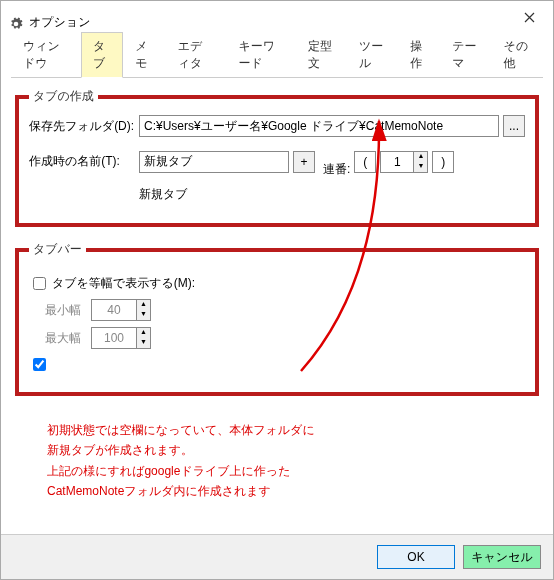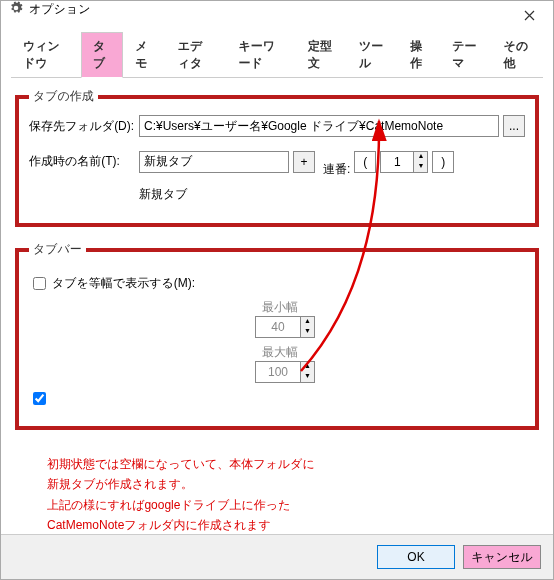--- a/index.html
+++ b/index.html
@@ -1,42 +1,42 @@
 <!DOCTYPE html>
 <html><head>
 <meta charset="utf-8">
 <style>
 * { box-sizing: border-box; font-family: "Meiryo", "MS PGothic", sans-serif; font-size: 12px; }
 body { margin: 0; background: #fff; width: 554px; height: 580px; overflow: hidden; border: 1px solid #aaa; position: relative; }
-.titlebar { height: 30px; display: flex; align-items: flex-start; padding: 0 4px 0 8px; }
+.titlebar { height: 30px; display: flex; align-items: flex-end; padding: 0 4px 0 8px; }
 .titlebar .gear { width: 14px; height: 14px; margin-right: 6px; }
 .titlebar .title { flex: 1; }
 .titlebar .close { width: 40px; height: 28px; display: flex; align-items: center; justify-content: center; }
 .tabs { display: flex; margin: 0 10px; border-bottom: 1px solid #ccc; }
-.tab { padding: 5px 11px; border: 1px solid transparent; border-bottom: none; cursor: default; color: #333; position: relative; top: 1px; font-weight: bold; }
-.tab.active { border-color: #ccc; background: #f9a8d4; border-bottom: 1px solid #fff; }
+.tab { padding: 5px 11px; border: 1px solid transparent; border-bottom: none; cursor: default; color: #333; position: relative; top: 1px; }
+.tab.active { border-color: #ccc; background: #fef9c3; border-bottom: 1px solid #fff; }
 .panel { padding: 10px 14px; }
 fieldset { border: 4px solid #b91c1c; margin: 0 0 14px 0; padding: 10px 10px 12px 10px; }
 legend { padding: 0 4px; color: #333; }
 .row { display: flex; align-items: center; margin-bottom: 8px; }
 .lbl { width: 110px; color: #000; }
 .txt { border: 1px solid #888; height: 22px; padding: 2px 4px; background: #fff; }
 .btn-sq { width: 22px; height: 22px; border: 1px solid #888; background: #f0f0f0; display: flex; align-items: center; justify-content: center; margin-left: 4px; cursor: default; }
 .spinner { display: inline-flex; align-items: center; border: 1px solid #888; height: 22px; }
 .spinner input { border: none; width: 32px; text-align: center; height: 20px; outline: none; }
 .spinner .arrows { display: flex; flex-direction: column; }
 .spinner .arrows div { width: 14px; height: 10px; font-size: 7px; line-height: 8px; text-align: center; border-left: 1px solid #888; background: #f0f0f0; }
-.sub-indent { margin-left: 16px; display: flex; align-items: center; margin-bottom: 6px; flex-direction: column; }
+.sub-indent { margin-left: 16px; display: flex; align-items: center; margin-bottom: 6px; }
 .sub-indent .lbl2 { width: 46px; color: #888; }
 .sub-indent .spinner input { width: 44px; }
 .check-row { display: flex; align-items: center; margin: 6px 0; }
 .check-row input { margin-right: 6px; }
 .note { color: #d00; font-size: 14px; line-height: 1.7; padding: 0 32px; margin-top: 24px; }
 .buttons { position: absolute; bottom: 0; left: 0; right: 0; border-top: 1px solid #ccc; padding: 10px 12px; display: flex; justify-content: flex-end; background: #f0f0f0; }
-.btn { min-width: 78px; height: 24px; border: 1px solid #888; background: #f9a8d4; margin-left: 8px; cursor: default; }
+.btn { min-width: 78px; height: 24px; border: 1px solid #888; background: #86efac; margin-left: 8px; cursor: default; }
 .btn.primary { border: 1px solid #0078d7; background: #e5f1fb; }
 svg.arrow { position: absolute; left: 0; top: 0; pointer-events: none; }
 </style>
 </head>
 <body>
 
 <div class="titlebar">
   <svg class="gear" viewBox="0 0 24 24">
       <path fill="#555" d="M12 8a4 4 0 100 8 4 4 0 000-8zm9 4l2 1-1 3-2-1a8 8 0 01-2 2l1 2-3 1-1-2a8 8 0 01-3 0l-1 2-3-1 1-2a8 8 0 01-2-2l-2 1-1-3 2-1a8 8 0 010-3l-2-1 1-3 2 1a8 8 0 012-2l-1-2 3-1 1 2a8 8 0 013 0l1-2 3 1-1 2a8 8 0 012 2l2-1 1 3-2 1a8 8 0 010 3z"></path>
     </svg>

